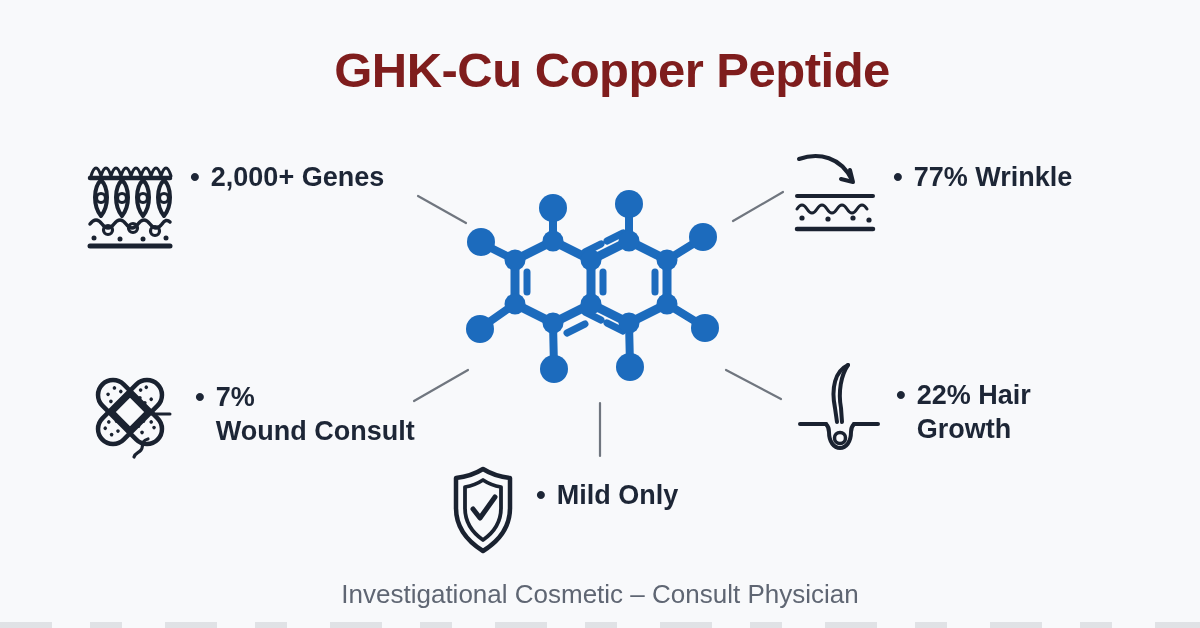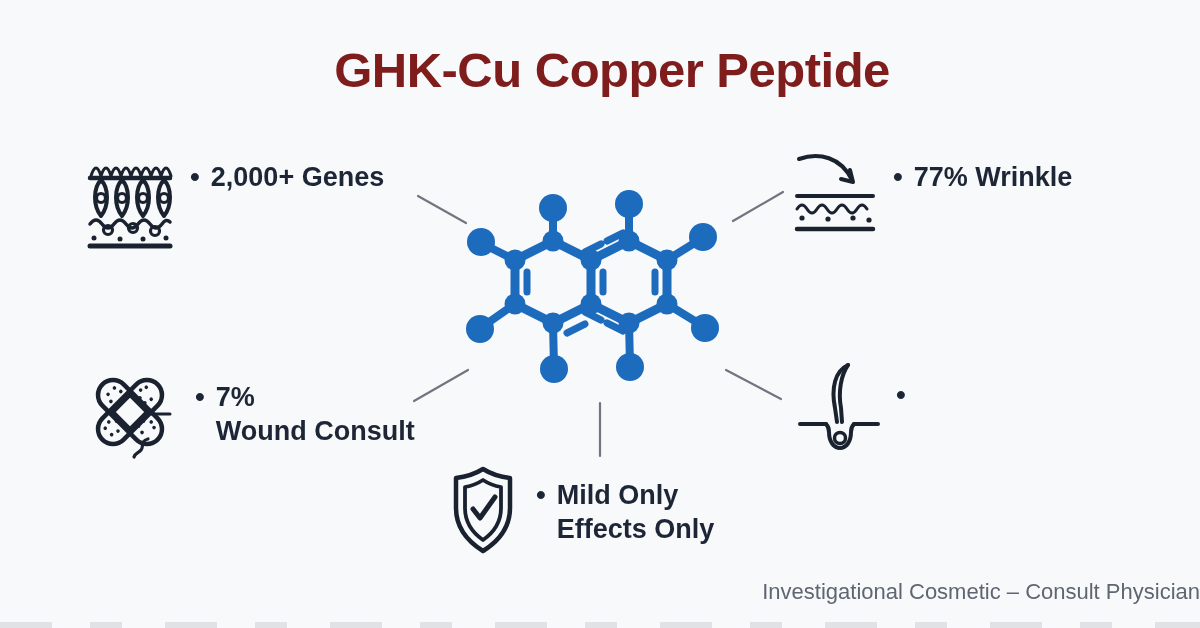--- a/index.html
+++ b/index.html
@@ -28,21 +28,21 @@
   .c2 { left:793px; top:150px; }
   .c2 .callout-text { margin-top:10px; }
   .c3 { left:84px;  top:368px; }
   .c3 .callout-text { margin-top:12px; }
   .c4 { left:798px; top:362px; }
   .c4 .callout-text { margin-top:16px; }
   .c5 { left:446px; top:464px; }
   .c5 .callout-text { margin-top:14px; }
   .footer {
     position:absolute; top:579px; left:0; width:100%;
-    text-align:right; font-size:22px; color:#5f6673;
+    text-align:center; font-size:26px; color:#5f6673;
   }
   .crop-artifact {
     position:absolute; bottom:0; left:0; width:100%; height:6px;
     background:repeating-linear-gradient(90deg,
       #c8cbd0 0px, #c8cbd0 52px, transparent 52px, transparent 90px,
       #c8cbd0 90px, #c8cbd0 122px, transparent 122px, transparent 165px);
     opacity:.5;
   }
   svg.line-icon { stroke:#1a2230; fill:none; stroke-linecap:round; stroke-linejoin:round; }
 </style>
@@ -207,36 +207,39 @@
       <svg class="line-icon" width="82" height="92" viewBox="0 0 82 92">
         <path stroke-width="4" d="M50 3 C37 9 33 26 37 46 L39 60"></path>
         <path stroke-width="4" d="M50 3 C43 13 40 30 43 46 L44 60"></path>
         <path stroke-width="4" d="M28 62 C30 64 31 66 31 70 C31 80 36 86 42 86 C48 86 53 80 53 70 C53 66 54 64 56 62"></path>
         <circle cx="42" cy="76" r="5.5" stroke-width="3.5"></circle>
         <path stroke-width="4" d="M2 62 H28 M56 62 H80"></path>
       </svg>
     </span>
     <div class="callout-text">
       <span class="bullet">•</span>
+      <div class="lines">
+        <div>22% Hair</div>
+        <div>Growth</div>
+      </div>
     </div>
   </div>
 
   <div class="callout c5">
     <span class="icon-box">
       <svg class="line-icon" width="74" height="92" viewBox="0 0 74 92">
         <path stroke-width="4.5" d="M37 5 C29 10 19 13 10 14 L10 44 C10 63 21 77 37 87 C53 77 64 63 64 44 L64 14 C55 13 45 10 37 5 Z"></path>
         <path stroke-width="3.8" d="M37 16 C31 20 25 22 19 23 L19 44 C19 58 27 69 37 76 C47 69 55 58 55 44 L55 23 C49 22 43 20 37 16 Z"></path>
         <path stroke-width="5" d="M27 45 L34 54 L49 33"></path>
       </svg>
     </span>
     <div class="callout-text">
       <span class="bullet">•</span>
       <div class="lines">
         <div>Mild Only</div>
-        <div>Effects Only</div>
       </div>
     </div>
   </div>
 
   <div class="footer">Investigational Cosmetic – Consult Physician</div>
 
   <div class="crop-artifact"></div>
 
 </div>
 

